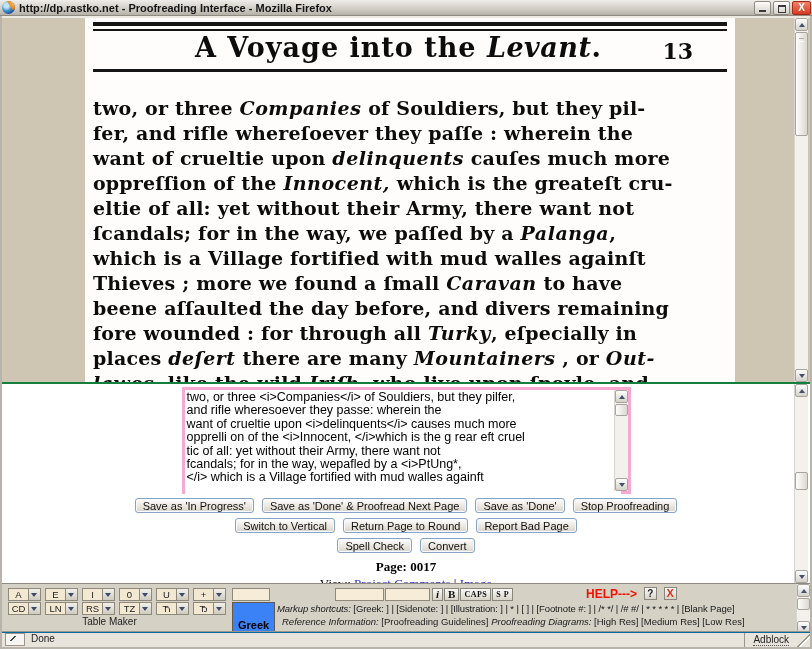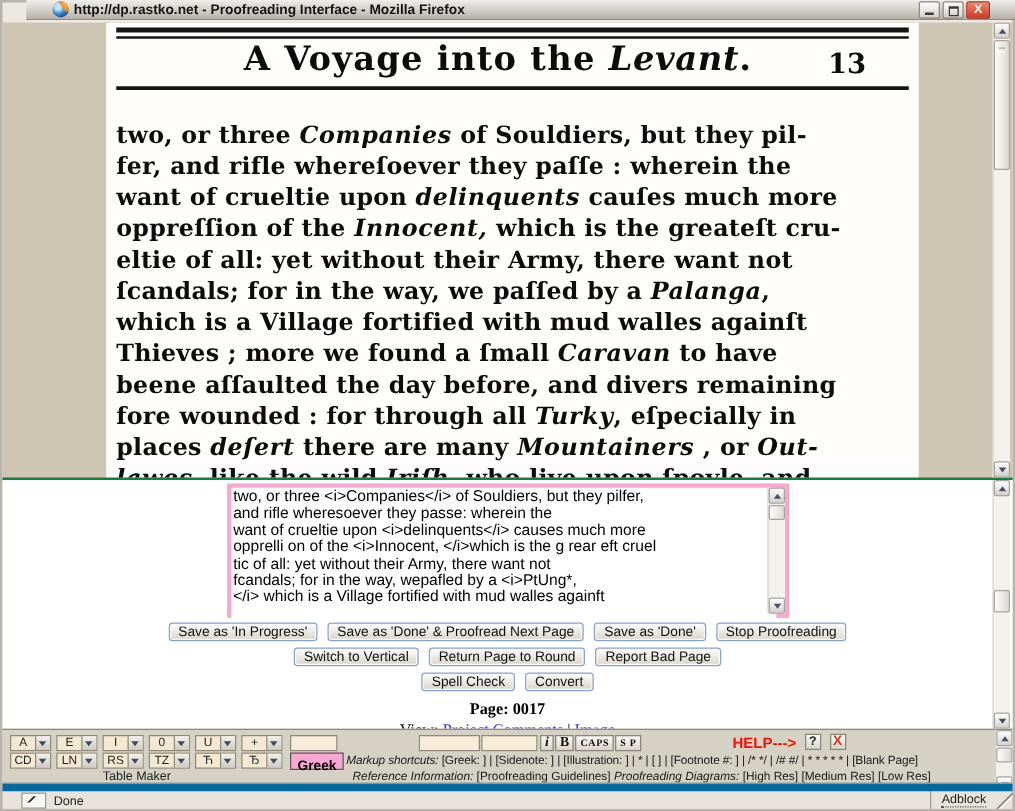--- a/index.html
+++ b/index.html
@@ -2,21 +2,21 @@
 <html><head>
 <meta charset="utf-8">
 <style>
   html,body{margin:0;padding:0;}
   body{width:812px;height:649px;position:relative;overflow:hidden;
        font-family:"Liberation Sans",sans-serif;background:#ece9e2;
        box-shadow:inset 0 0 0 2px #b8b4ac;}
   
   .titlebar{position:absolute;left:0;top:0;right:0;height:16px;
     background:linear-gradient(#efede9,#cac6be 70%,#b5b1a8);
-    border-bottom:1px solid #8f8b83;display:flex;align-items:center;padding:0 20px;box-sizing:border-box;margin-left:21px;}
+    border-bottom:1px solid #8f8b83;display:flex;align-items:center;padding:0 1px;box-sizing:border-box;}
   .ff-icon{width:13px;height:13px;border-radius:50%;margin:0 4px 0 1px;flex:0 0 auto;
     background:radial-gradient(circle at 35% 35%,#bfe3f7 0 20%,#3e8ed0 45%,#1c5799 70%,#123c6b 100%);
     position:relative;overflow:hidden;}
   .ff-icon:after{content:"";position:absolute;right:-3px;top:-3px;width:12px;height:12px;border-radius:50%;
     background:radial-gradient(circle at 70% 30%,#ffd072,#f28010 60%,#c45a08);
     clip-path:polygon(0 0,100% 0,100% 100%,55% 100%,20% 45%);}
   .title-text{font-size:11px;font-weight:bold;color:#151515;white-space:nowrap;}
   .win-btns{margin-left:auto;display:flex;gap:2px;}
   .win-btn{width:17px;height:14px;border:1px solid #8f8b83;border-radius:2px;box-sizing:border-box;
     background:linear-gradient(#fdfdfc,#d4d0c8);font-size:9px;line-height:11px;text-align:center;color:#3a3a3a;
@@ -86,31 +86,31 @@
     background:linear-gradient(#fbfaf8,#d8d4ca);border:1px solid #8a867c;font-size:9px;line-height:11px;color:#111;}
   .fmt-btn.it{font-family:"Liberation Serif",serif;font-style:italic;font-weight:bold;font-size:11px;}
   .fmt-btn.bd{font-family:"Liberation Serif",serif;font-weight:bold;font-size:11px;}
   .fmt-btn.sc{font-family:"Liberation Serif",serif;font-weight:bold;font-size:8px;letter-spacing:.5px;}
   .help-cluster{position:absolute;left:584px;top:3px;white-space:nowrap;}
   .help-text{color:#f21000;font-weight:bold;font-size:12px;font-family:"Liberation Sans",sans-serif;vertical-align:top;}
   .help-btn{display:inline-block;width:13px;height:13px;box-sizing:border-box;margin-left:4px;vertical-align:top;
     background:linear-gradient(#fbfaf8,#d8d4ca);border:1px solid #8a867c;font-size:10px;font-weight:bold;
     line-height:11px;text-align:center;color:#222;}
   .help-btn.close{color:#e03018;font-size:11px;}
-  .greek-btn{position:absolute;left:230px;top:18px;height:14px;box-sizing:border-box;padding:4px 5px;
-    background:#f9a8d4;border:1px solid #5f5b51;font-weight:bold;font-size:11px;line-height:12px;}
+  .greek-btn{position:absolute;left:230px;top:18px;height:14px;box-sizing:border-box;padding:16px 5px;
+    background:#3b82f6;border:1px solid #5f5b51;font-weight:bold;font-size:11px;line-height:12px;}
   .shortcuts-line{position:absolute;left:275px;top:19px;right:16px;white-space:nowrap;
     font-size:9.5px;letter-spacing:-.1px;color:#1a1a1a;}
   .shortcuts-line .lbl,.ref-line .lbl{font-style:italic;}
   .ref-line{position:absolute;left:280px;top:32px;white-space:nowrap;font-size:9.5px;color:#1a1a1a;}
   .table-maker{position:absolute;left:0;top:32px;width:215px;text-align:center;font-size:10px;color:#222;}
   .tb-scroll{top:0;bottom:0;right:0;}
   
   .statusbar{position:absolute;left:2px;right:2px;bottom:2px;height:14px;background:#e8e4dc;
-    border-top:6px solid #0369a1;box-shadow:0 -1px 0 #9b968c;display:flex;align-items:flex-end;font-size:10px;color:#222;padding-left:12px;}
+    border-top:1px solid #0369a1;box-shadow:0 -1px 0 #9b968c;display:flex;align-items:flex-start;font-size:10px;color:#222;}
   .status-icon{width:18px;height:11px;margin:0 6px 0 3px;border:1px solid #9b968c;background:#f6f5f2;position:relative;}
   .status-icon:after{content:"";position:absolute;left:3px;top:2px;width:9px;height:5px;
     background:linear-gradient(135deg,transparent 40%,#444 41%,#444 55%,transparent 56%);}
   .status-right{margin-left:auto;display:flex;align-items:center;height:100%;}
   .adblock-panel{border-left:1px solid #9b968c;padding:0 8px;height:100%;display:flex;align-items:center;}
   .adblock-panel span{border-bottom:1px dotted #555;}
   .resize-grip{width:13px;height:100%;background:
     linear-gradient(135deg,transparent 50%,#9b968c 50%,#9b968c 58%,#fff 58%,#fff 66%,transparent 66%) ;}
 </style>
 </head>

